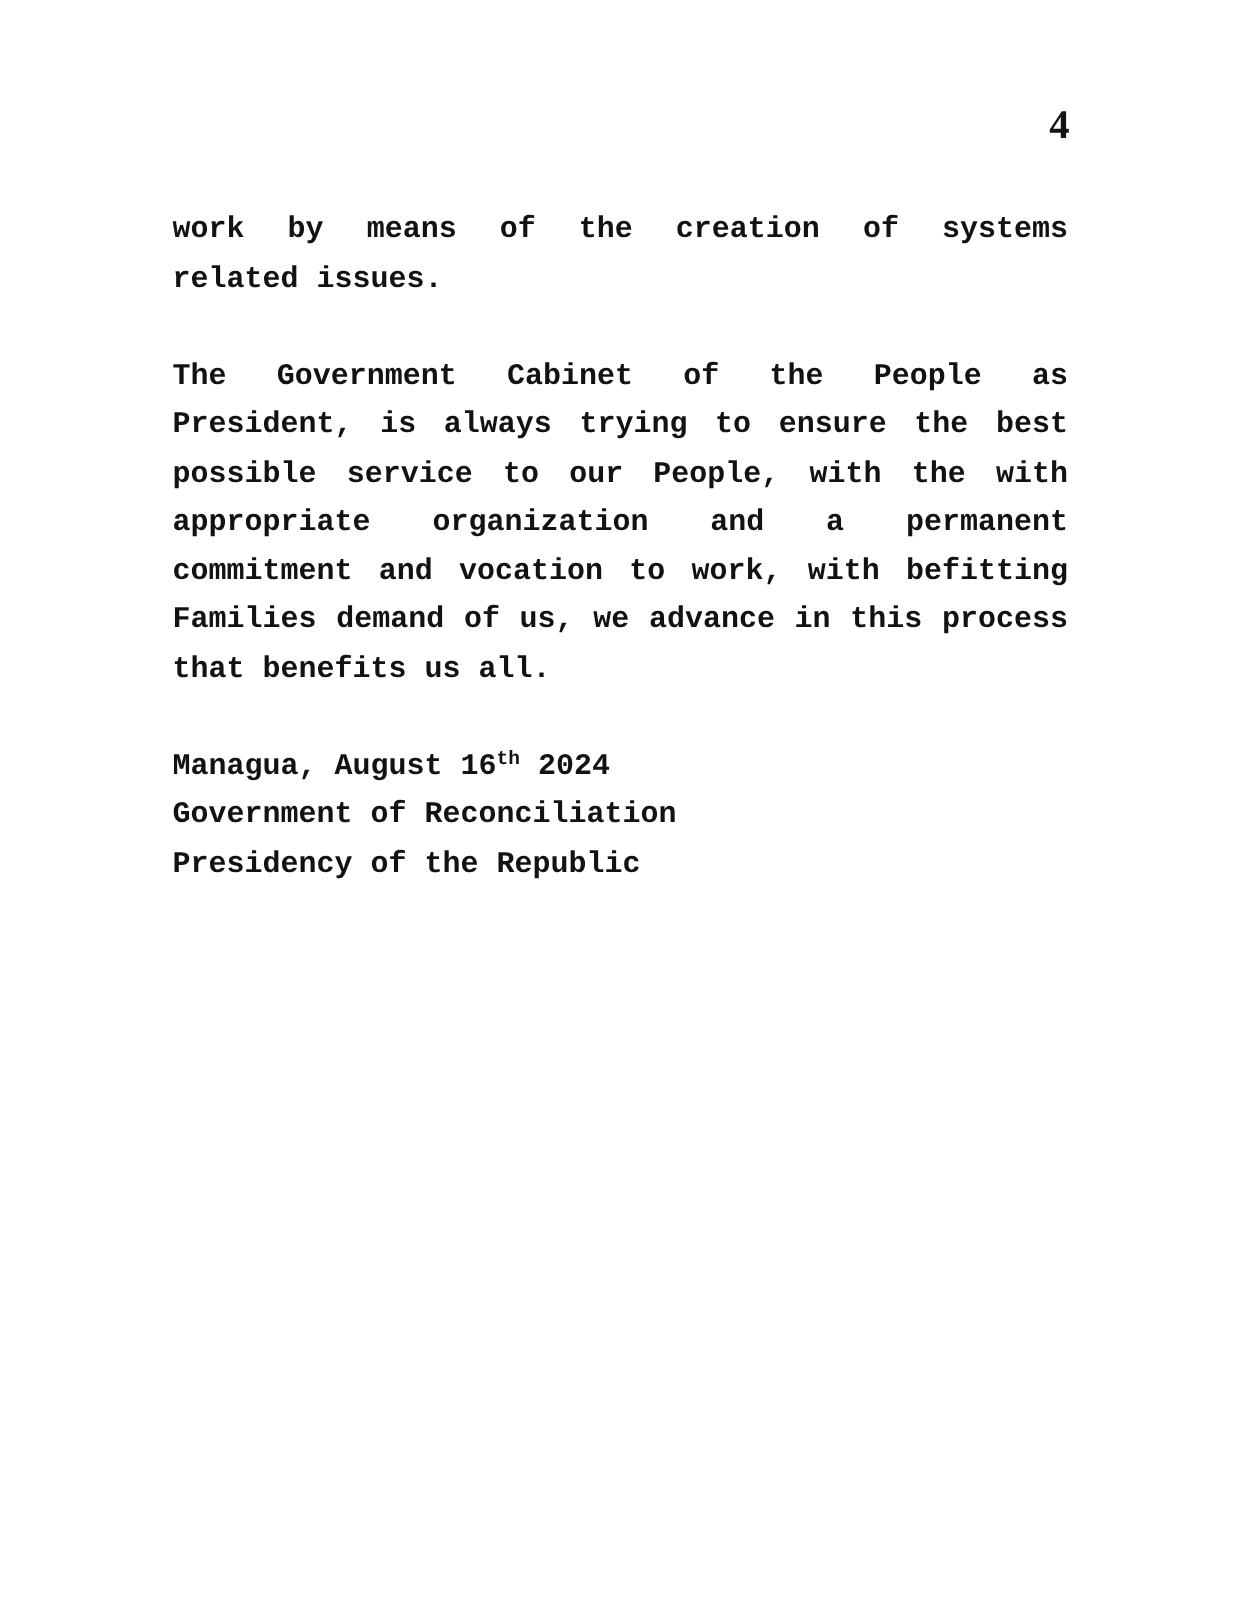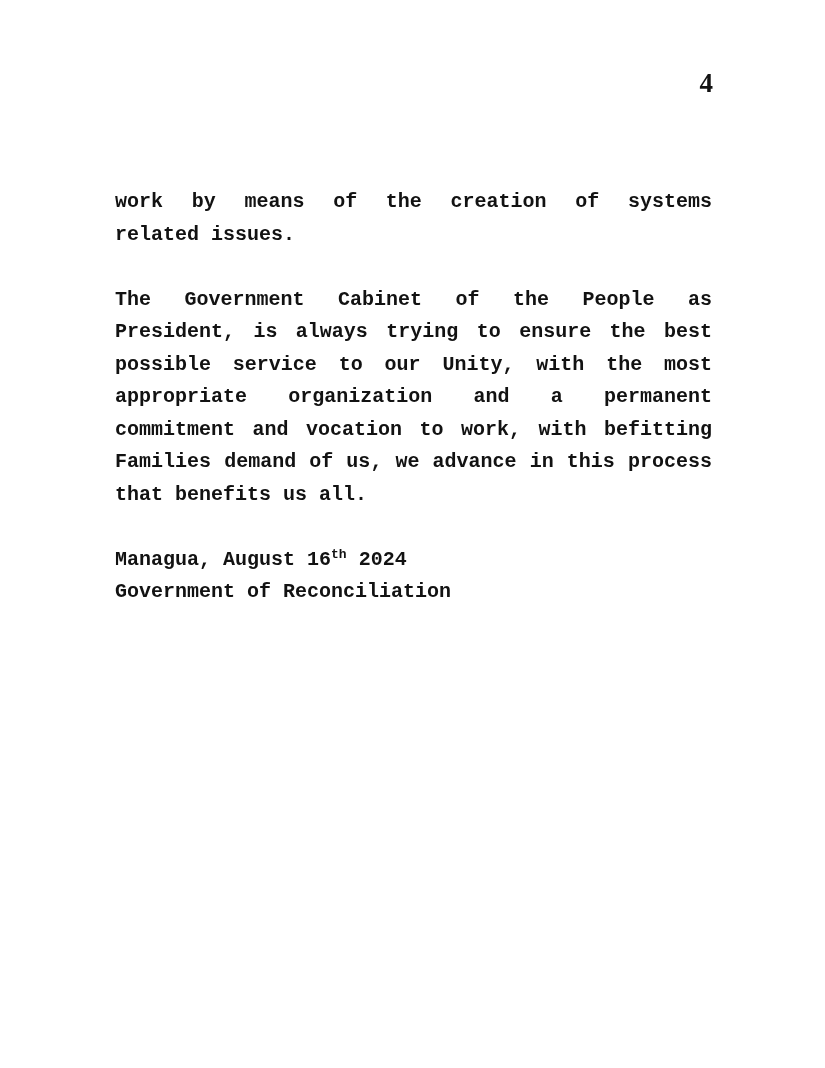--- a/index.html
+++ b/index.html
@@ -23,21 +23,20 @@
     line-height: 1;
   }
   .content {
     position: absolute;
     left: 115px;
     top: 138px;
     width: 597px;
     font-size: 20px;
     line-height: 32.5px;
     letter-spacing: 0;
-    margin-top: 48px;
   }
   .paragraph + .paragraph,
   .signature { margin-top: 32.5px; }
   .line { min-height: 32.5px; }
   .line.just {
     text-align: justify;
     text-align-last: justify;
   }
   .line.last {
     text-align: center;
@@ -61,26 +60,27 @@
   <div class="content">
 
     <div class="paragraph">
       <div class="line just">work by means of the creation of systems</div>
       <div class="line last">related issues.</div>
     </div>
 
     <div class="paragraph">
       <div class="line just">The Government Cabinet of the People as</div>
       <div class="line just">President, is always trying to ensure the best</div>
-      <div class="line just">possible service to our Unity, with the most</div>
+      <div class="line just">possible service to our People, with the with</div>
       <div class="line just">appropriate organization and a permanent</div>
       <div class="line just">commitment and vocation to work, with befitting</div>
       <div class="line just">Families demand of us, we advance in this process</div>
       <div class="line last">that benefits us all.</div>
     </div>
 
     <div class="signature">
       <div class="line"><span>Managua, August 16</span><sup class="ord">th</sup><span> 2024</span></div>
       <div class="line">Government of Reconciliation</div>
+      <div class="line">Presidency of the Republic</div>
     </div>
 
   </div>
 </div>
 
 </body></html>

